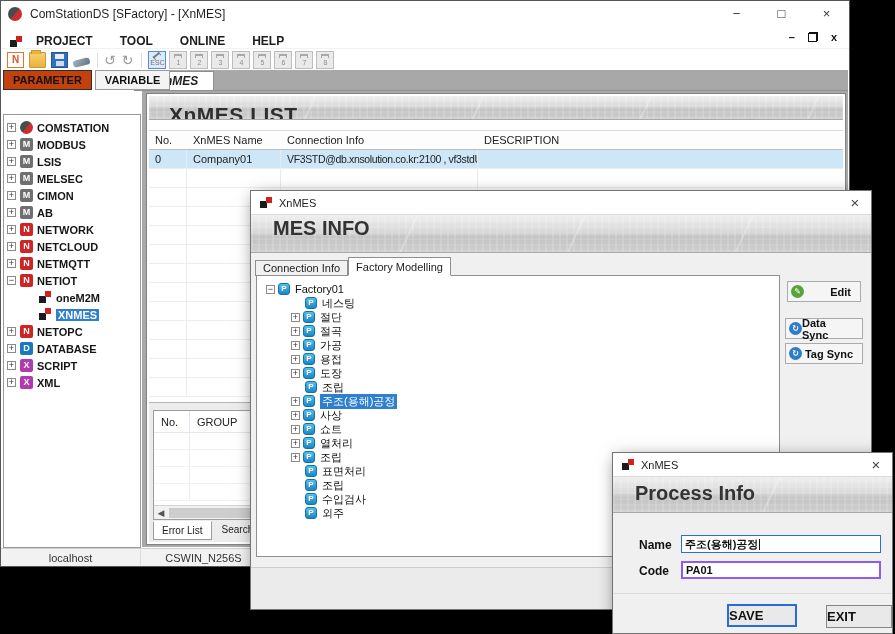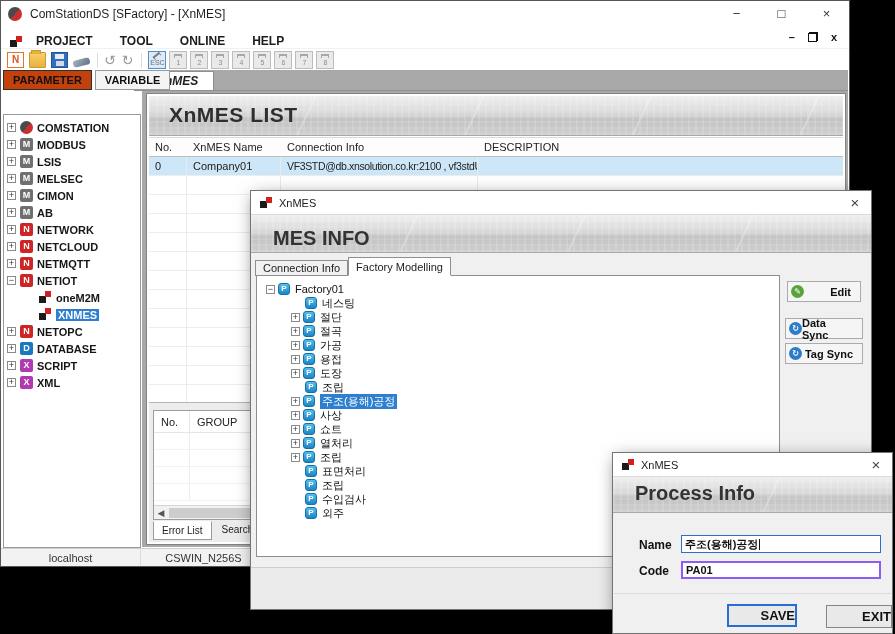--- a/index.html
+++ b/index.html
@@ -67,21 +67,21 @@
   .scell{border-right:1px solid #dcdcdc;display:flex;align-items:center;justify-content:center}
 
   .docarea{position:absolute;left:141px;top:90px;right:1px;bottom:19px;background:#a8a8a8}
   .docwin{position:absolute;left:4px;top:2px;right:2px;bottom:2px;background:#fff;border:1px solid #828282;padding:2px}
   .banner{position:relative;background:linear-gradient(180deg,#efefef 0%,#d8d8d8 45%,#c3c3c3 60%,#cecece 100%);border-bottom:1px solid #a9a9a9;overflow:hidden}
   .banner::after{content:"";position:absolute;inset:0;background:
      repeating-linear-gradient(115deg,transparent 0 150px,rgba(255,255,255,.45) 150px 152px),
      repeating-linear-gradient(90deg,rgba(255,255,255,.25) 0 2px,transparent 2px 7px),
      repeating-linear-gradient(0deg,rgba(255,255,255,.18) 0 2px,transparent 2px 6px);
      background-position:right top;opacity:.55}
-  .lbanner{height:40px;margin-bottom:1px}
+  .lbanner{height:24px;margin-bottom:10px}
   .btitle{position:absolute;left:20px;top:7px;font-size:21px;font-weight:bold;color:#2f2f2f;letter-spacing:.5px;z-index:2}
 
   .lheader{display:grid;grid-template-columns:38px 94px 197px 1fr;height:20px;border-top:1px solid #dadada;border-bottom:1px solid #bdbdbd;align-items:center;font-size:11px;color:#222;background:#fdfdfd}
   .hcell{padding-left:6px}
   .lrow{display:grid;grid-template-columns:38px 94px 197px 1fr;height:19px;border-bottom:1px solid #ededed;font-size:11px;color:#222}
   .lcell{padding-left:6px;display:flex;align-items:center;border-right:1px solid #ebebeb;overflow:hidden;white-space:nowrap}
   .lcell:last-child{border-right:none}
   .lrow.sel{background:#cde7f8}
   .lcell.conn{font-size:10.5px;letter-spacing:-.35px}
 
@@ -99,21 +99,21 @@
   .stab{padding:3px 8px;font-size:10px;color:#222}
   .stab.on{background:#fff;border:1px solid #9c9c9c;border-top:1px solid #fff}
 
   
   .dlg{position:absolute;background:#f0f0f0;border:1px solid #747474;box-shadow:4px 6px 16px rgba(0,0,0,.55)}
   .dtitle{height:24px;background:#fff;display:flex;align-items:center;border-bottom:1px solid #dadada}
   .dtico{width:12px;height:12px;position:relative;margin:0 7px 0 9px;flex:none}
   .dttl{font-size:11px;color:#222}
   .dclose{margin-left:auto;width:32px;text-align:center;font-size:15px;color:#444;line-height:24px}
   .dbanner{height:38px}
-  .dheading{position:absolute;left:22px;top:12px;font-size:20px;font-weight:bold;color:#333;z-index:2}
+  .dheading{position:absolute;left:22px;top:2px;font-size:20px;font-weight:bold;color:#333;z-index:2}
 
   #mesdlg{left:250px;top:190px;width:622px;height:420px}
   .dtabs{position:absolute;left:4px;top:66px;height:19px;display:flex;align-items:flex-end;z-index:2}
   .dtab{font-size:11px;padding:1px 7px;background:#f1f1f1;border:1px solid #8f8f8f;height:16px;line-height:13px;color:#222}
   .dtab.on{background:#fff;height:19px;line-height:16px;border-bottom:1px solid #fff}
   .dcontent{position:absolute;left:5px;top:84px;width:524px;height:282px;background:#fff;border:1px solid #8f8f8f;overflow:hidden;padding:6px 0 0 9px}
   .ditem{display:flex;align-items:center;height:14px;font-size:11px;color:#111;white-space:nowrap}
   .ditem.child{padding-left:25px}
   .picon{width:12px;height:12px;border-radius:3px;background:linear-gradient(180deg,#55beec,#1a86c7);border:1px solid #1271a8;color:#fff;font-size:8px;font-weight:bold;line-height:10px;text-align:center;margin-right:5px;flex:none}
   .ditem .expbox{margin-right:3px}
@@ -130,21 +130,21 @@
 
   #procdlg{left:612px;top:452px;width:281px;height:182px}
   #procdlg .dbanner{height:36px}
   #procdlg .dheading{top:30px}
   .flabel{position:absolute;font-size:12px;font-weight:bold;color:#111}
   .finput{position:absolute;height:18px;background:#fff;display:flex;align-items:center;font-size:11px;font-weight:600;color:#111;padding:0 3px;overflow:hidden}
   #nmInput{left:68px;top:82px;width:200px;border:1px solid #2a6fd0}
   #cdInput{left:68px;top:108px;width:200px;border:2px solid #8b5cf6}
   .caret{width:1px;height:11px;background:#111;margin-left:1px}
   .psep{position:absolute;left:1px;right:1px;top:140px;border-top:1px solid #dadada}
-  .pbtn{position:absolute;height:23px;background:#e9e9e9;font-size:13px;font-weight:bold;color:#111;text-align:right;line-height:20px}
+  .pbtn{position:absolute;height:23px;background:#e9e9e9;font-size:13px;font-weight:bold;color:#111;text-align:left;line-height:20px}
   #saveBtn{left:114px;top:151px;width:70px;border:2px solid #2b6cd4}
   #exitBtn{left:213px;top:152px;width:66px;border:1px solid #868686;line-height:21px}
 </style>
 </head>
 <body>
 
 <div id="stage">
 
   <div id="mainwin">
 

